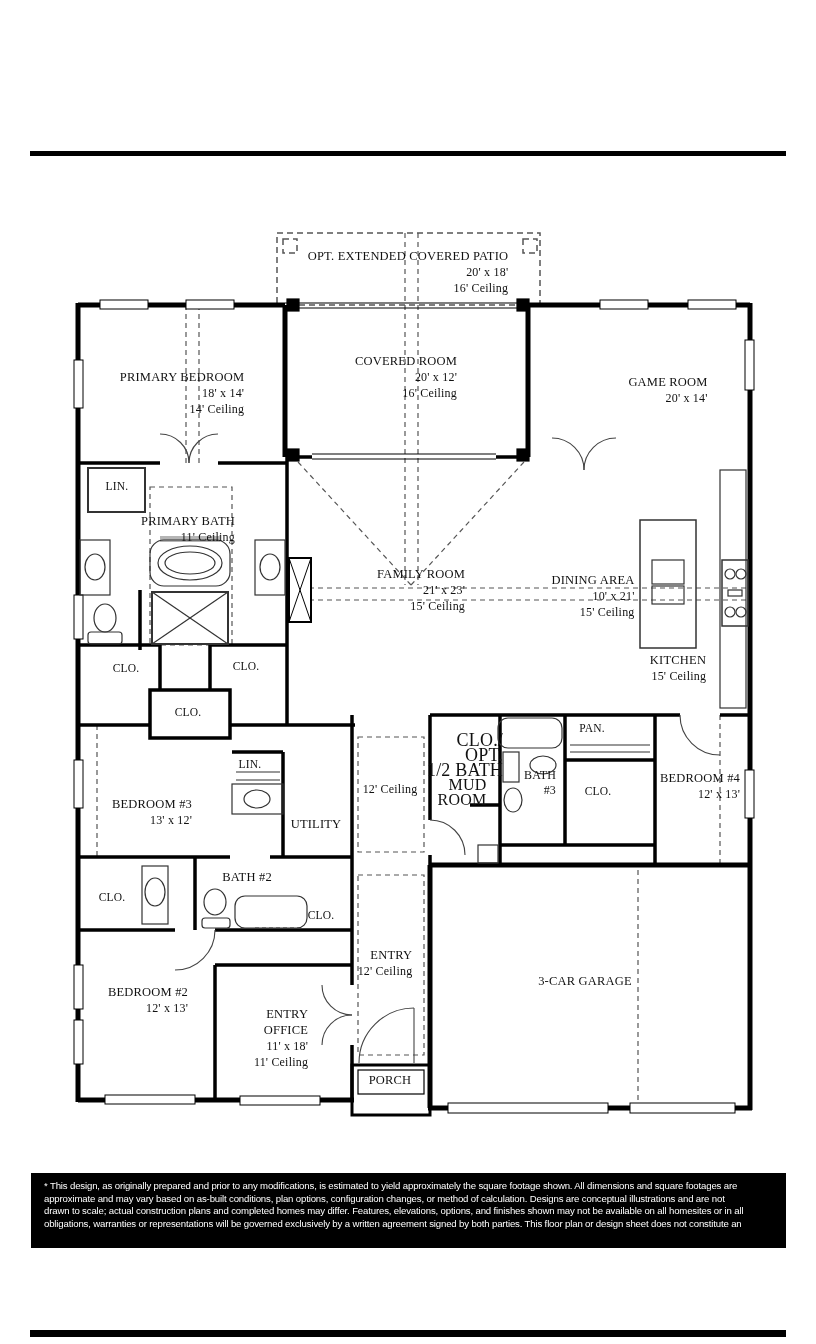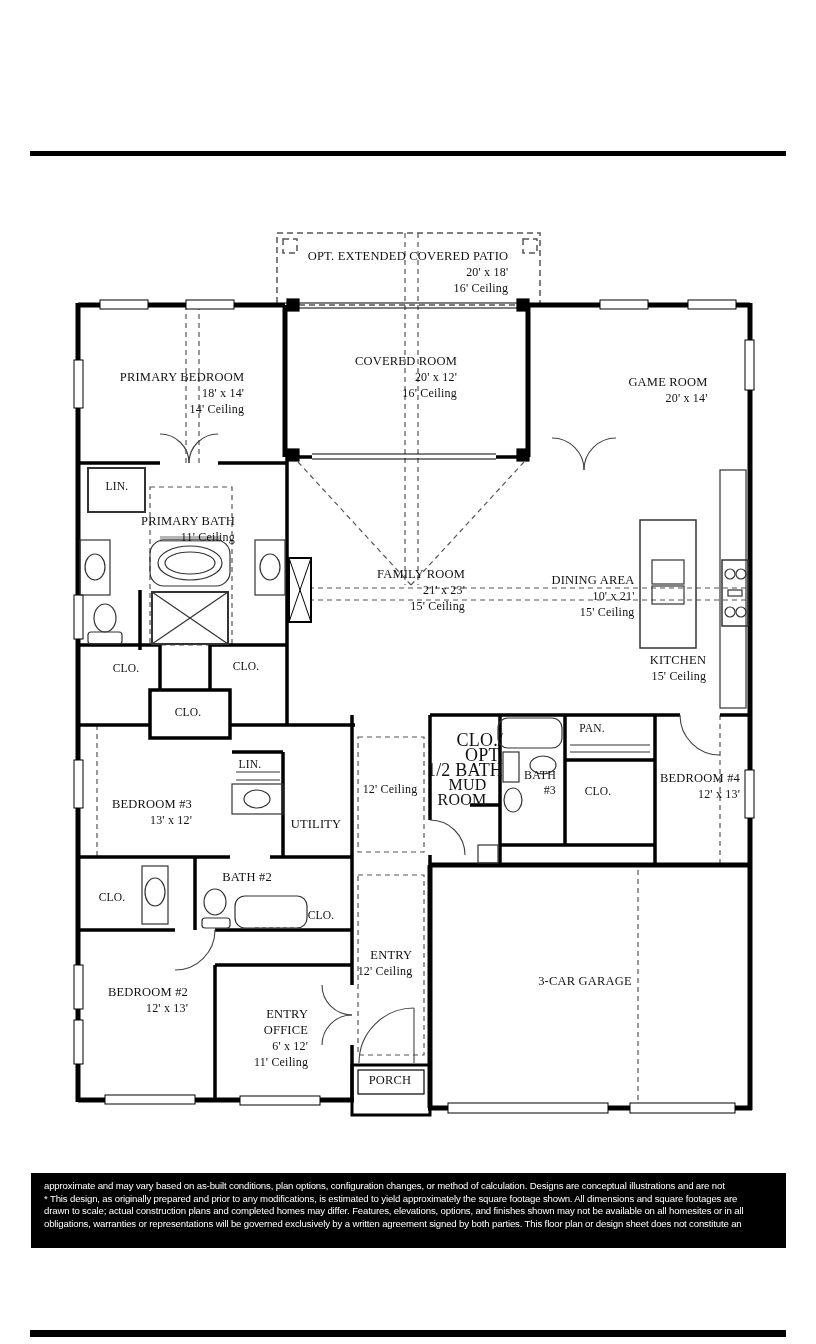--- a/index.html
+++ b/index.html
@@ -334,39 +334,39 @@
   </div>
 
   <div class="rl" style="left:148px;top:1000px">
     <div>BEDROOM #2</div>
     <div class="dims">12' x 13'</div>
   </div>
 
   <div class="rl" style="left:281px;top:1038px">
     <div>ENTRY</div>
     <div>OFFICE</div>
-    <div class="dims">6' x 12'</div>
+    <div class="dims">11' x 18'</div>
     <div class="ceil">11' Ceiling</div>
   </div>
 
   <div class="rl" style="left:385px;top:963px">
     <div>ENTRY</div>
     <div class="ceil">12' Ceiling</div>
   </div>
 
   <div class="rl" style="left:585px;top:981px">
     <div>3-CAR GARAGE</div>
   </div>
 
   <div class="rl" style="left:390px;top:1080px">
     <div>PORCH</div>
   </div>
 
   <div class="disclaimer">
+    <div class="dline">* This design, as originally prepared and prior to any modifications, is estimated to  yield approximately the  square footage  shown.  All dimensions and  square footages are</div>
     <div class="dline">approximate and  may vary based  on as-built conditions,  plan options,  configuration changes,  or method of  calculation.  Designs are  conceptual  illustrations and  are not</div>
-    <div class="dline">* This design, as originally prepared and prior to any modifications, is estimated to  yield approximately the  square footage  shown.  All dimensions and  square footages are</div>
     <div class="dline">drawn to scale; actual construction plans and completed homes may differ.  Features, elevations,  options,  and finishes shown may not be available on all homesites or in all</div>
     <div class="dline">obligations, warranties or representations will be governed exclusively by a written agreement signed by both parties.  This floor plan or design sheet does not constitute an</div>
   </div>
 
   <div class="rule bottom-rule"></div>
 
 </div>
 
 </body></html>

